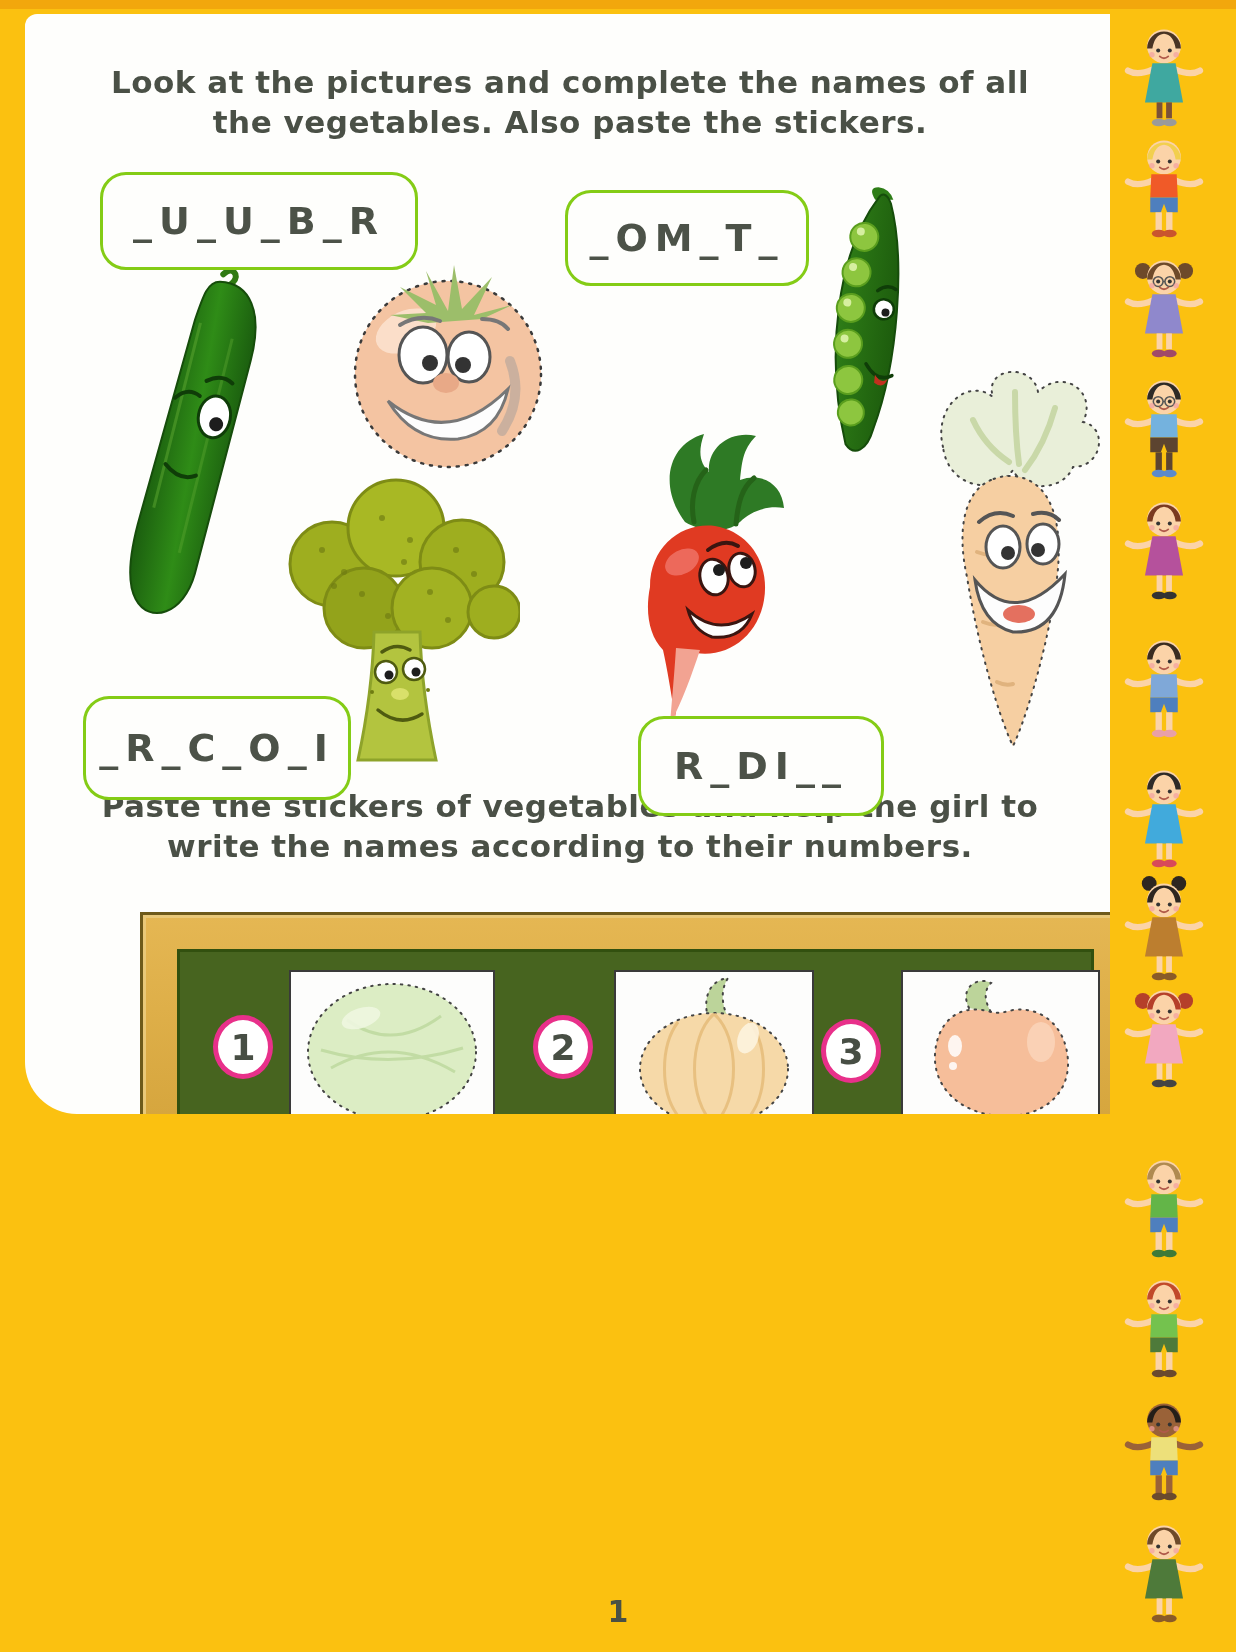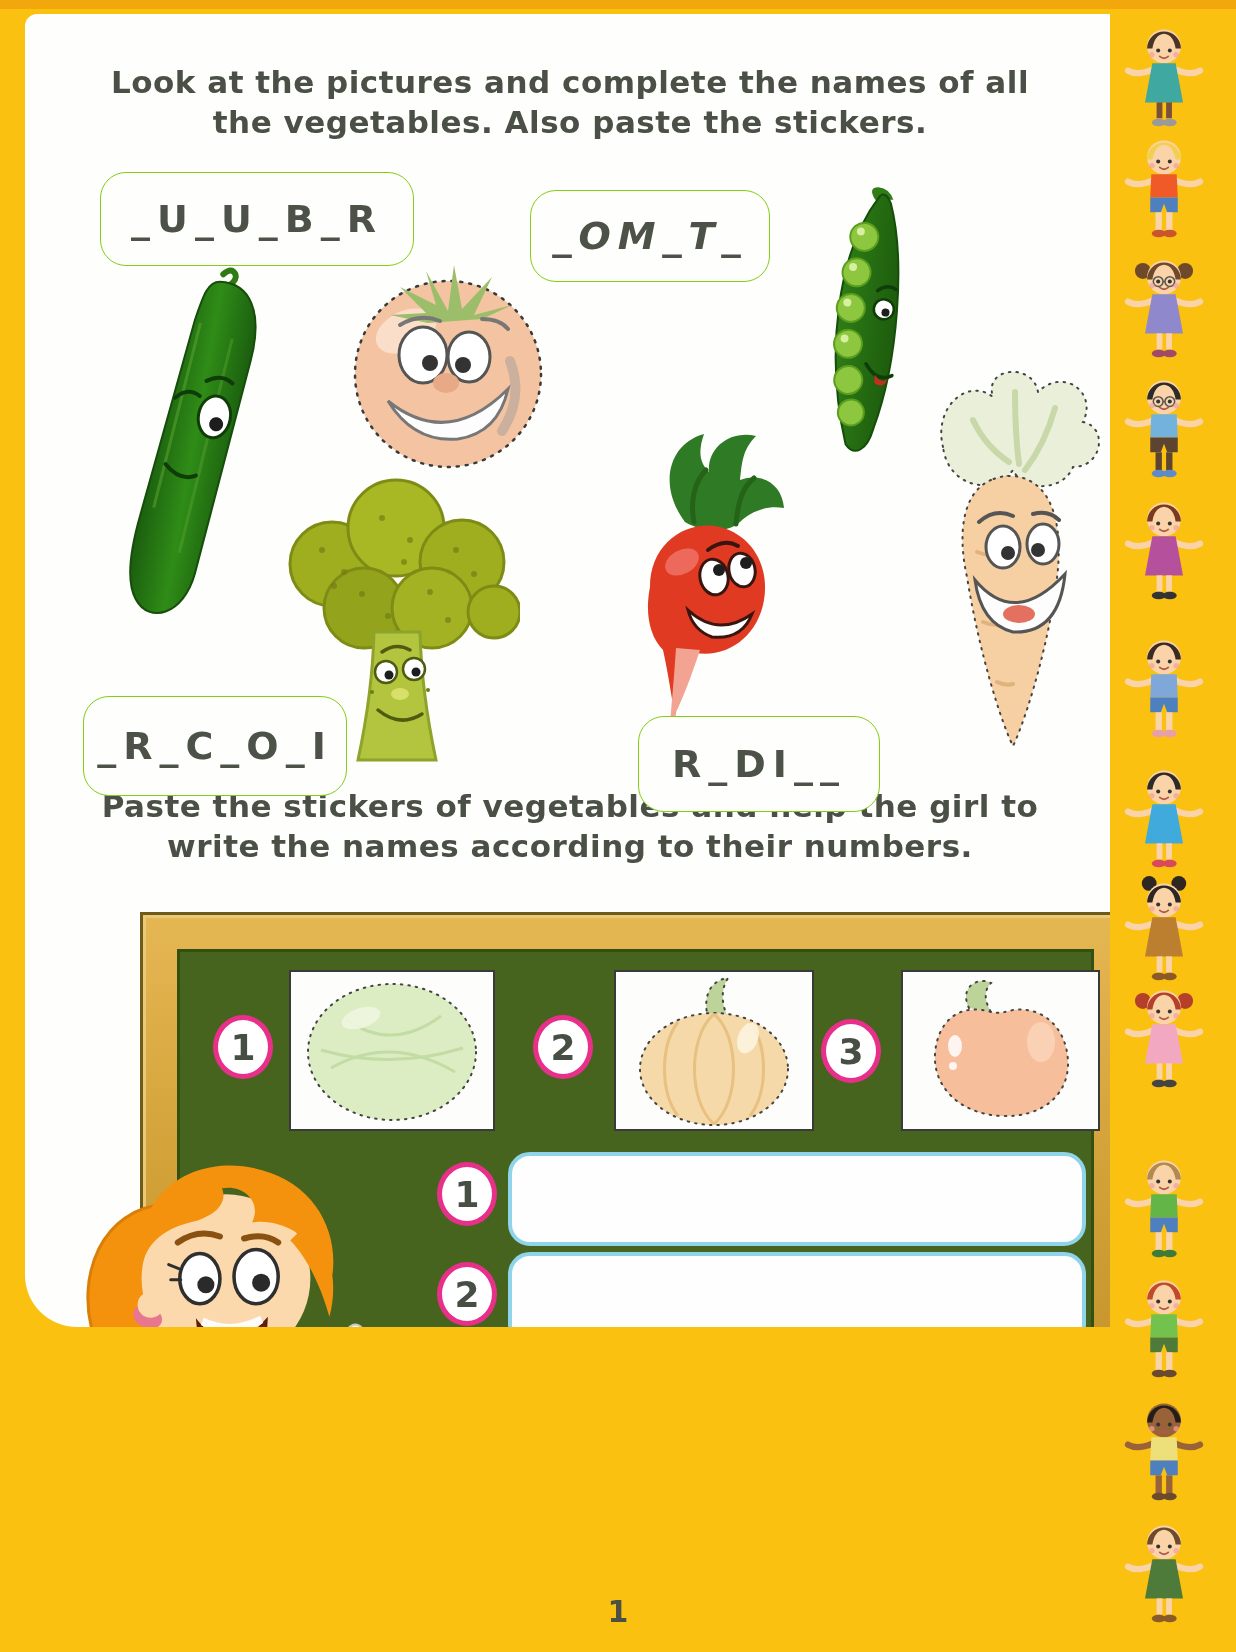--- a/index.html
+++ b/index.html
@@ -1,25 +1,25 @@
 <!DOCTYPE html>
 <html><head>
 <meta charset="utf-8">
 <style>
   html,body{margin:0;padding:0;}
   body{width:1236px;height:1652px;position:relative;background:#FBC110;
        font-family:"DejaVu Sans","Liberation Sans",sans-serif;overflow:hidden;}
   .page{position:absolute;inset:0;}
   .top-edge{position:absolute;left:0;top:0;width:1236px;height:9px;background:#F2A70C;}
-  .content{position:absolute;left:25px;top:14px;width:1085px;height:1313px;
+  .content{position:absolute;left:25px;top:14px;width:1085px;height:1100px;
            background:#FEFEFC;border-radius:12px 0 0 52px;overflow:hidden;}
   .instruction{position:absolute;left:40px;width:1010px;text-align:center;
                font-weight:bold;font-size:31px;line-height:1.3;color:#4A5046;
                white-space:pre-line;letter-spacing:.5px;}
-  .wbox{position:absolute;background:#FEFEFC;border:1px solid #84cc16;border-radius:26px;
+  .wbox{position:absolute;background:#FEFEFC;border:3px solid #84cc16;border-radius:26px;
         display:flex;align-items:center;justify-content:center;
         font-weight:bold;font-size:38px;letter-spacing:7px;color:#4C5248;z-index:4;}
   .veg{position:absolute;z-index:2;}
   .veg svg{width:100%;height:100%;display:block;}
   .board-outer{position:absolute;left:115px;top:898px;width:985px;height:568px;
         background:linear-gradient(180deg,#E5B753 0%,#D2A138 45%,#BE8E26 100%);
         border:3px solid #6E5A1A;box-shadow:inset 0 0 0 3px #E9C878;z-index:1;}
   .board-inner{position:absolute;left:34px;top:34px;right:34px;bottom:34px;
         background:#47641F;border:3px solid #32500F;}
   .ncircle{position:absolute;width:60px;height:64px;border-radius:50%;background:#fff;
@@ -43,21 +43,21 @@
   <div class="top-edge"></div>
 
   <div class="content">
 
     <div class="instruction" style="top:48px;">Look at the pictures and complete the names of all
 the vegetables. Also paste the stickers.</div>
 
     <div class="wbox" style="left:75px;top:158px;width:312px;height:92px;">
       <span>_U_U_B_R</span>
     </div>
-    <div class="wbox" style="left:505px;top:176px;width:238px;height:90px;font-style:italic;">
+    <div class="wbox" style="left:540px;top:176px;width:238px;height:90px;">
       <span>_OM_T_</span>
     </div>
     <div class="wbox" style="left:58px;top:682px;width:262px;height:98px;">
       <span>_R_C_O_I</span>
     </div>
     <div class="wbox" style="left:613px;top:702px;width:240px;height:94px;">
       <span>R_DI__</span>
     </div>
 
     <div class="veg" style="left:95px;top:248px;width:150px;height:385px;">

